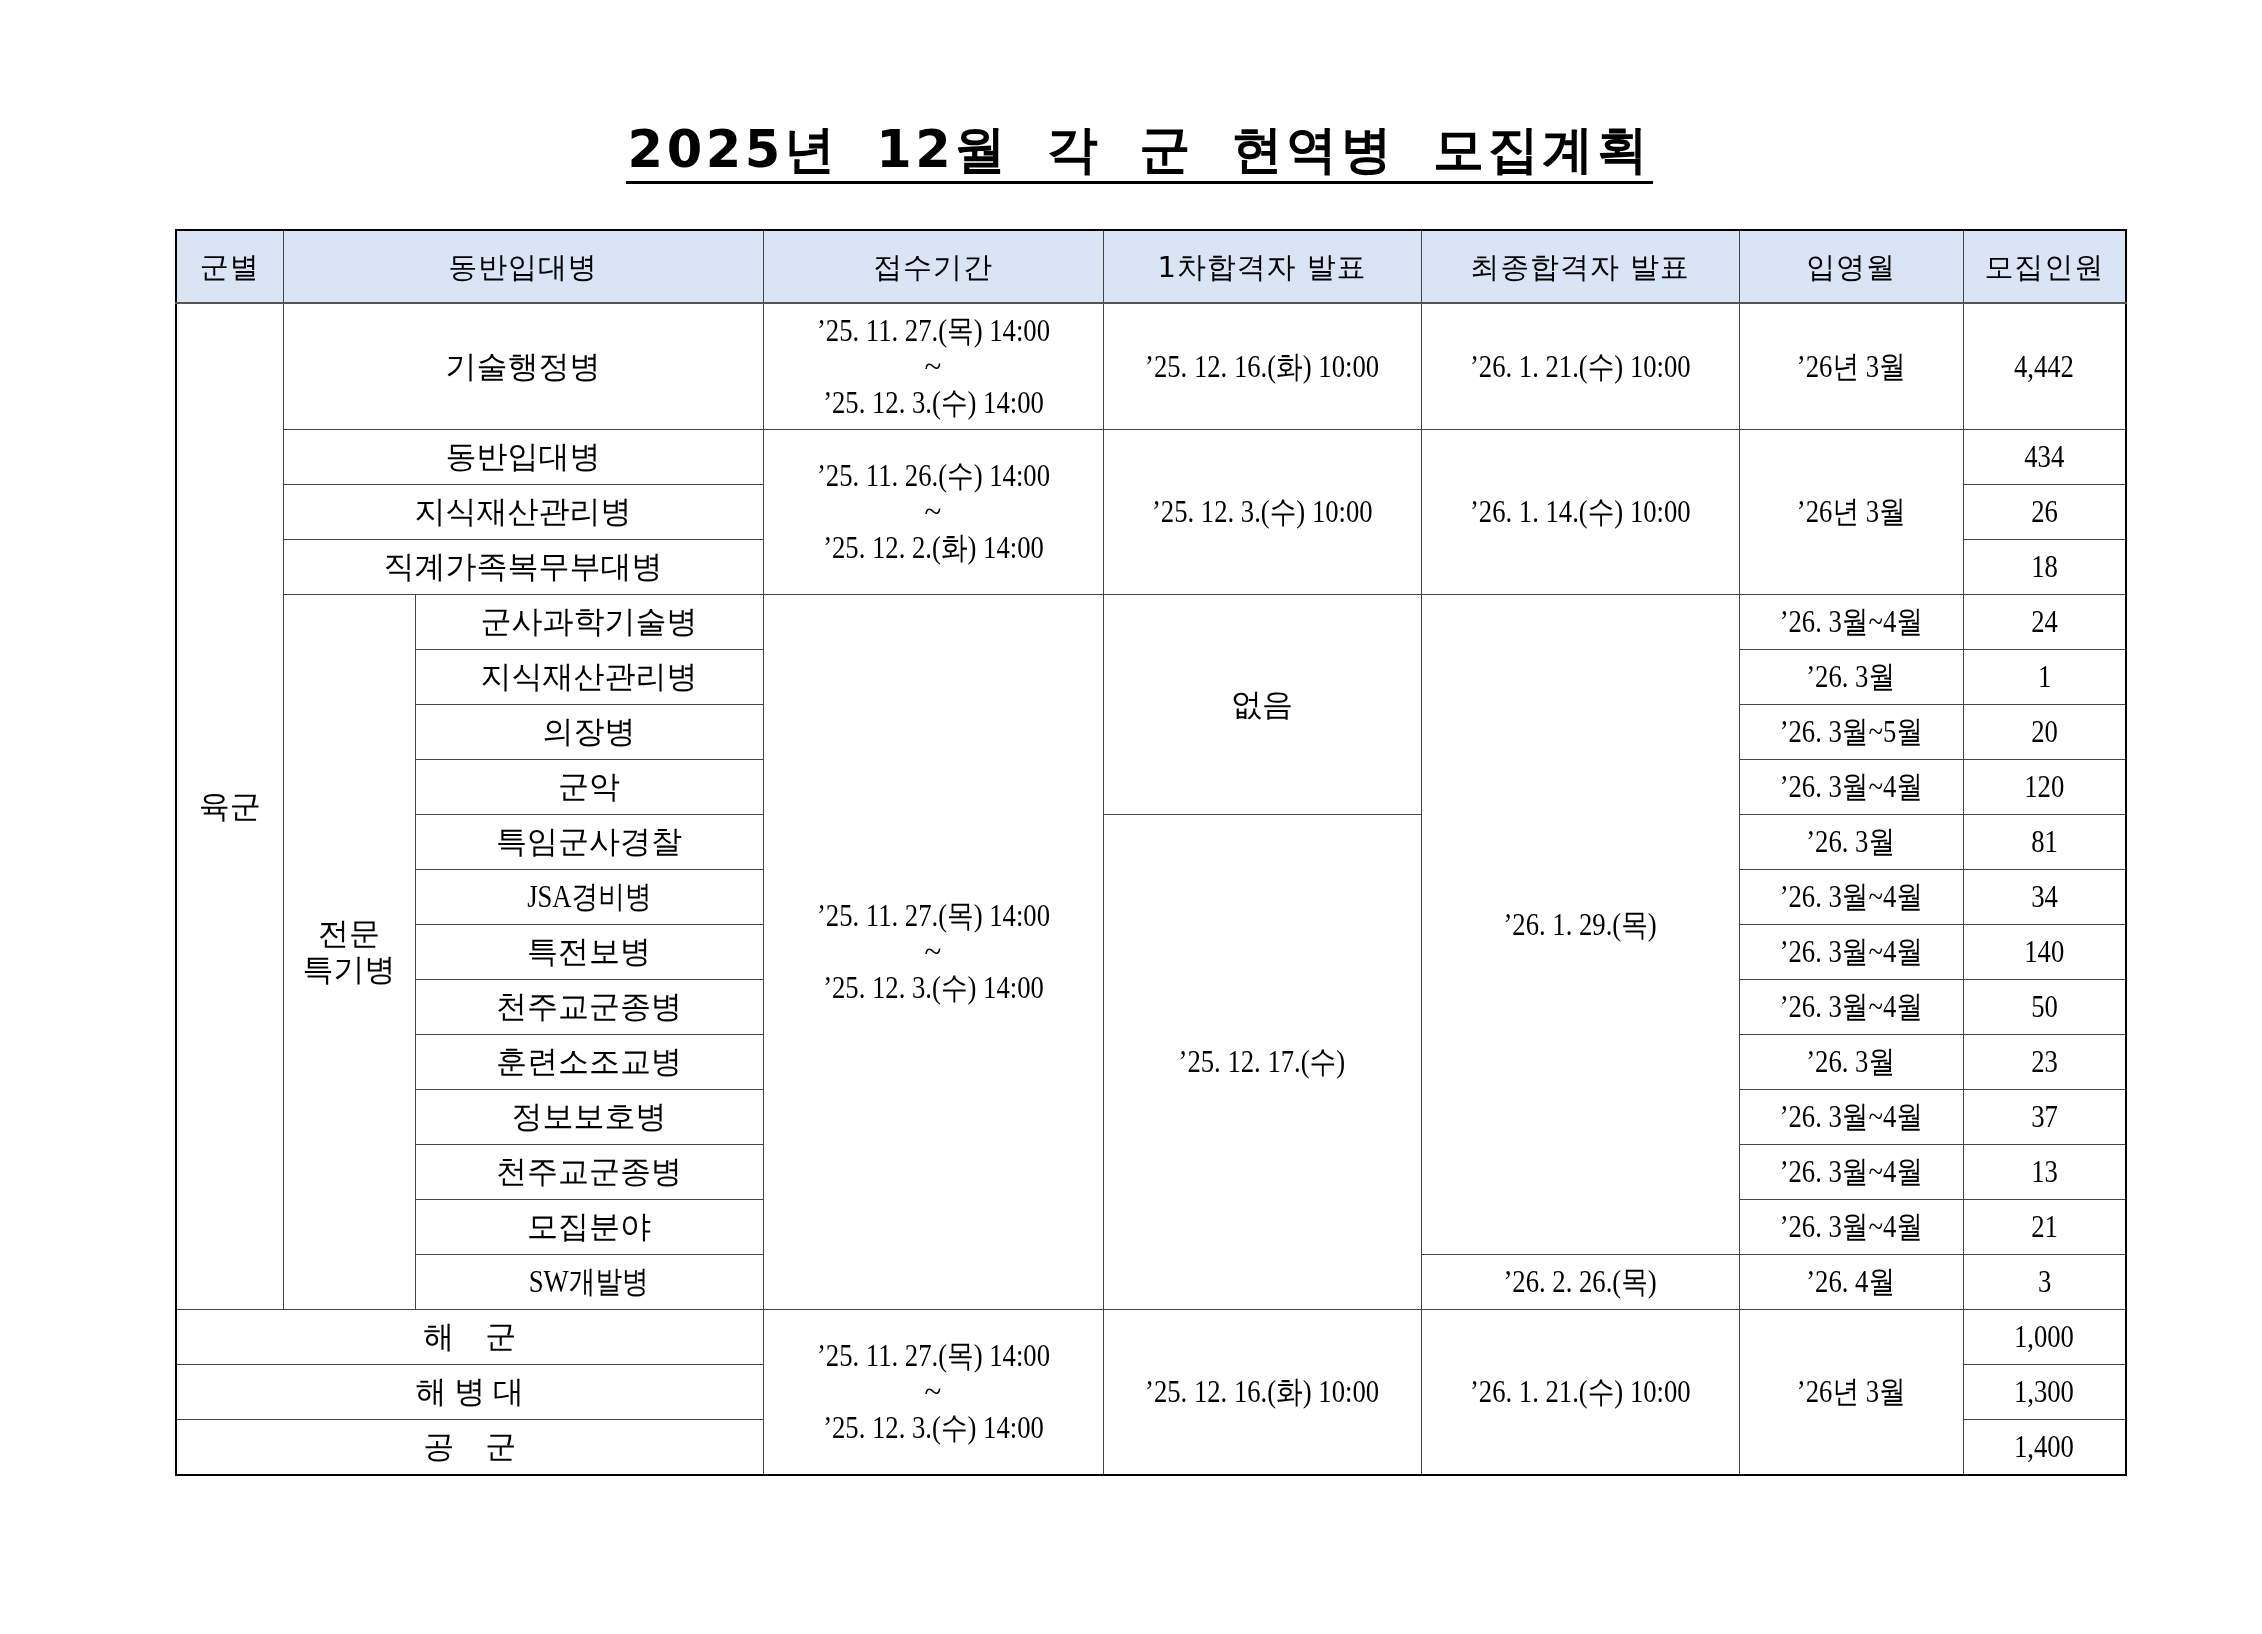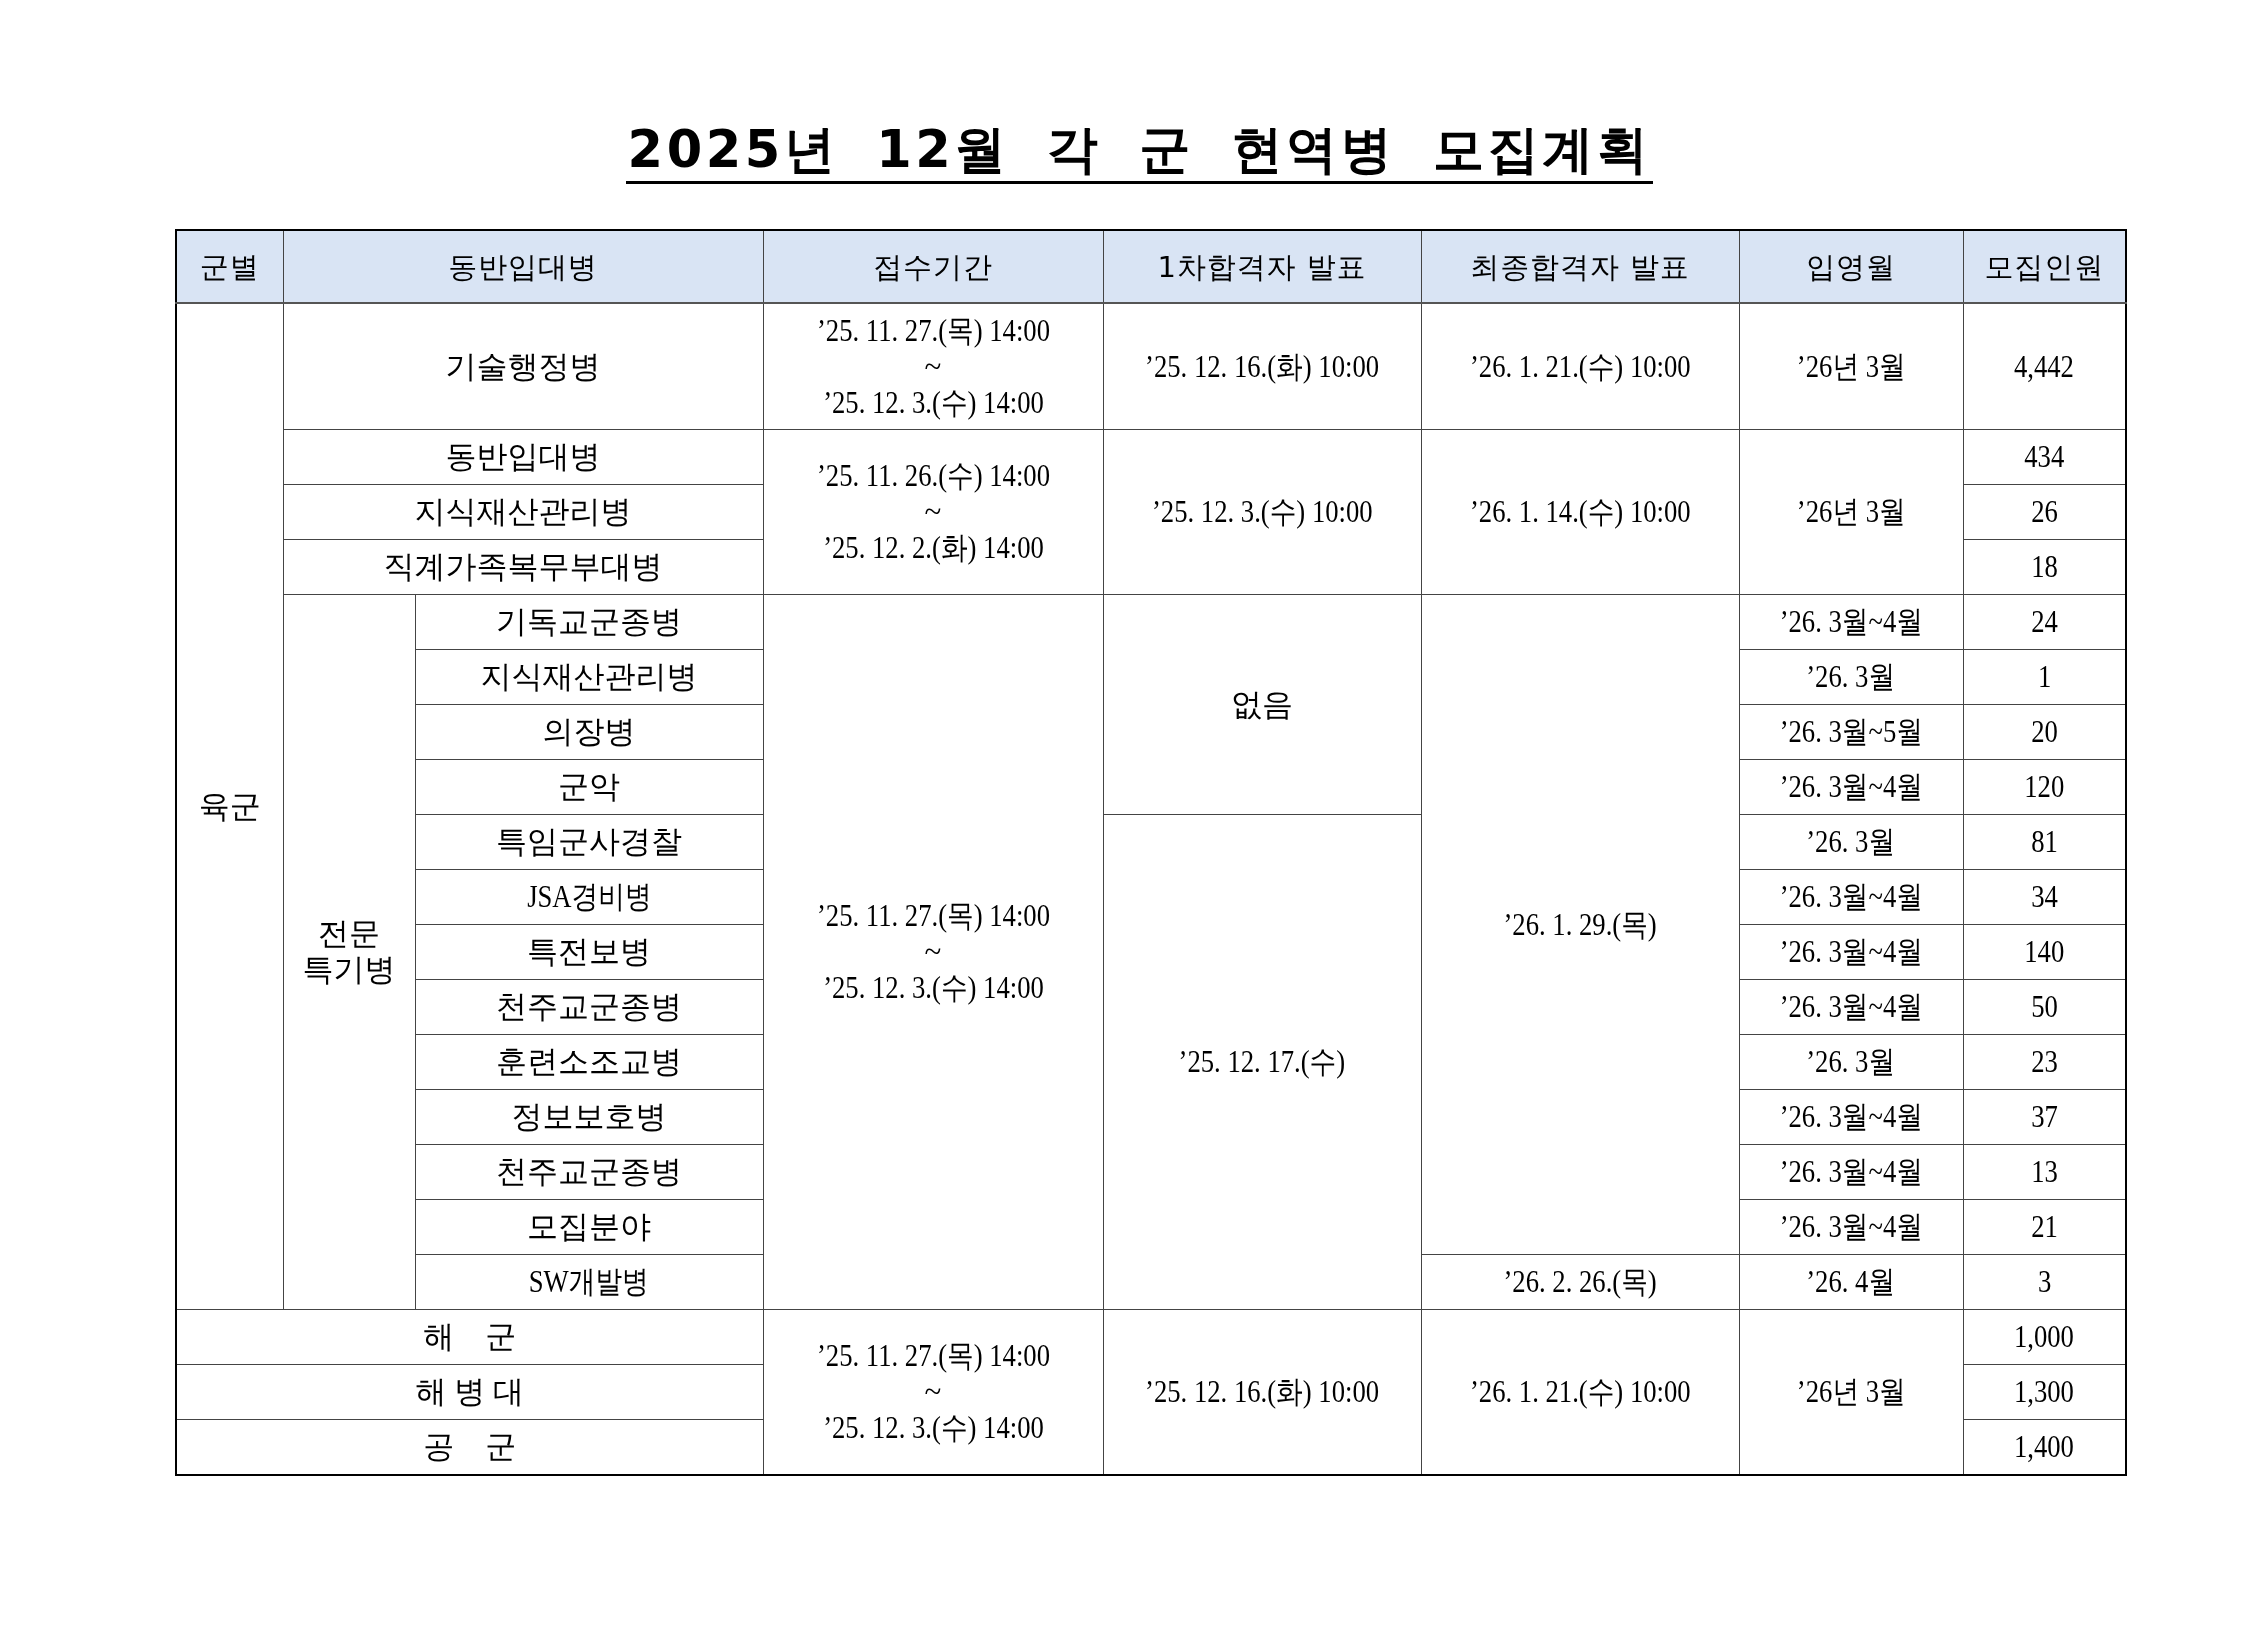--- a/index.html
+++ b/index.html
@@ -84,21 +84,21 @@
     <tr class="rs">
       <td colspan="2">직계가족복무부대병</td>
       <td><span class="cond">18</span></td>
     </tr>
 
     <tr class="rs">
       <td rowspan="13">
         <span class="line">전문</span>
         <span class="line">특기병</span>
       </td>
-      <td>기독교군종병</td>
+      <td>군사과학기술병</td>
       <td rowspan="13">
         <span class="line cond">’25. 11. 27.(목) 14:00</span>
         <span class="line">~</span>
         <span class="line cond">’25. 12.   3.(수) 14:00</span>
       </td>
       <td rowspan="4">없음</td>
       <td rowspan="12"><span class="cond">’26. 1. 29.(목)</span></td>
       <td><span class="cond">’26. 3월~4월</span></td>
       <td><span class="cond">24</span></td>
     </tr>

